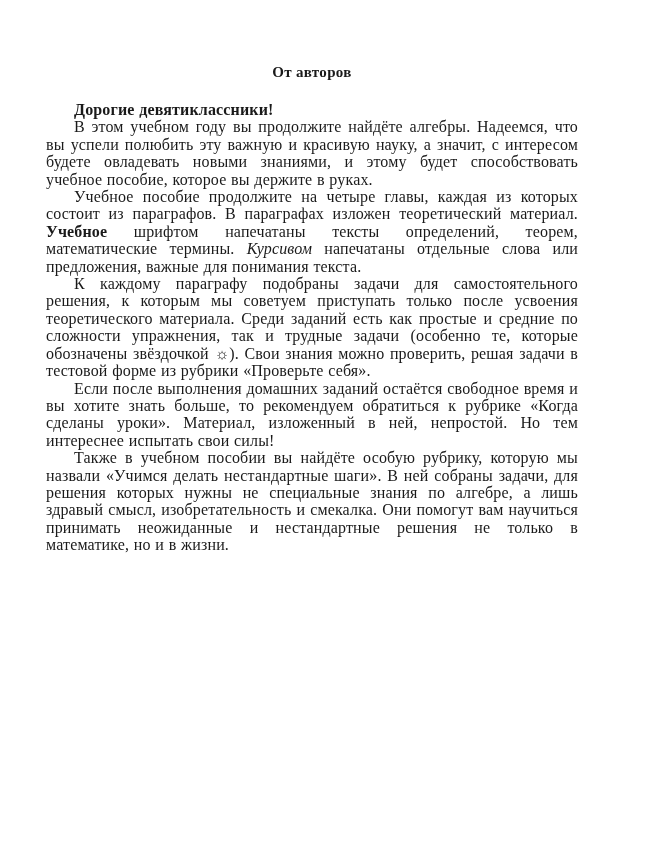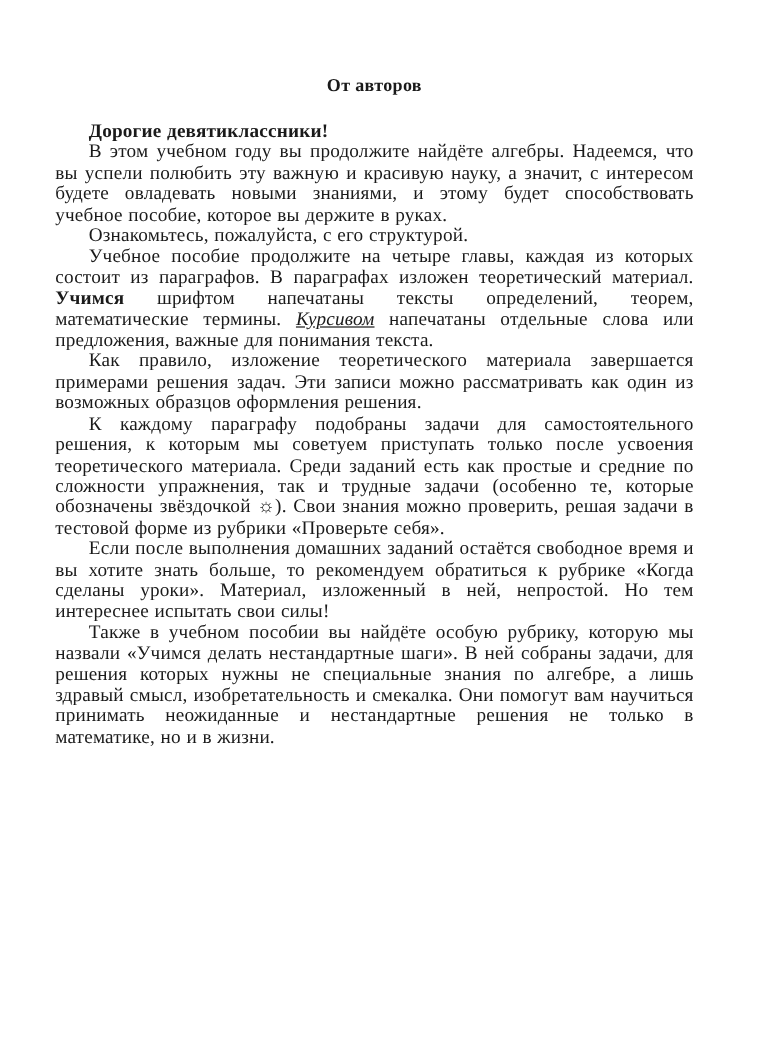--- a/index.html
+++ b/index.html
@@ -30,30 +30,28 @@
   .paragraphs p {
     margin: 0;
     font-size: 16px;
     line-height: 17.4px;
     text-align: justify;
     text-indent: 28px;
     letter-spacing: 0.15px;
     word-spacing: 0.5px;
   }
   .paragraphs p span.bold   { font-weight: bold; }
-  .paragraphs p span.italic { font-style: italic; text-decoration: underline; }
+  .paragraphs p span.italic { font-style: italic; }
 </style>
 </head>
 <body>
 
 <div class="page">
   <h1 class="page-title">От авторов</h1>
   <div class="paragraphs">
       <p><span class="bold">Дорогие девятиклассники!</span></p>
       <p><span>В этом учебном году вы продолжите найдёте алгебры. Надеемся, что вы успели полюбить эту важную и красивую науку, а значит, с интересом будете овладевать новыми знаниями, и этому будет способствовать учебное пособие, которое вы держите в руках.</span></p>
-      <p><span>Ознакомьтесь, пожалуйста, с его структурой.</span></p>
-      <p><span>Учебное пособие продолжите на четыре главы, каждая из которых состоит из параграфов. В параграфах изложен теоретический материал. </span><span class="bold">Учимся</span><span> шрифтом напечатаны тексты определений, теорем, математические термины. </span><span class="italic">Курсивом</span><span> напечатаны отдельные слова или предложения, важные для понимания текста.</span></p>
-      <p><span>Как правило, изложение теоретического материала завершается примерами решения задач. Эти записи можно рассматривать как один из возможных образцов оформления решения.</span></p>
+      <p><span>Учебное пособие продолжите на четыре главы, каждая из которых состоит из параграфов. В параграфах изложен теоретический материал. </span><span class="bold">Учебное</span><span> шрифтом напечатаны тексты определений, теорем, математические термины. </span><span class="italic">Курсивом</span><span> напечатаны отдельные слова или предложения, важные для понимания текста.</span></p>
       <p><span>К каждому параграфу подобраны задачи для самостоятельного решения, к которым мы советуем приступать только после усвоения теоретического материала. Среди заданий есть как простые и средние по сложности упражнения, так и трудные задачи (особенно те, которые обозначены звёздочкой ☼). Свои знания можно проверить, решая задачи в тестовой форме из рубрики «Проверьте себя».</span></p>
       <p><span>Если после выполнения домашних заданий остаётся свободное время и вы хотите знать больше, то рекомендуем обратиться к рубрике «Когда сделаны уроки». Материал, изложенный в ней, непростой. Но тем интереснее испытать свои силы!</span></p>
       <p><span>Также в учебном пособии вы найдёте особую рубрику, которую мы назвали «Учимся делать нестандартные шаги». В ней собраны задачи, для решения которых нужны не специальные знания по алгебре, а лишь здравый смысл, изобретательность и смекалка. Они помогут вам научиться принимать неожиданные и нестандартные решения не только в математике, но и в жизни.</span></p>
     </div>
 </div>
 
 </body></html>

